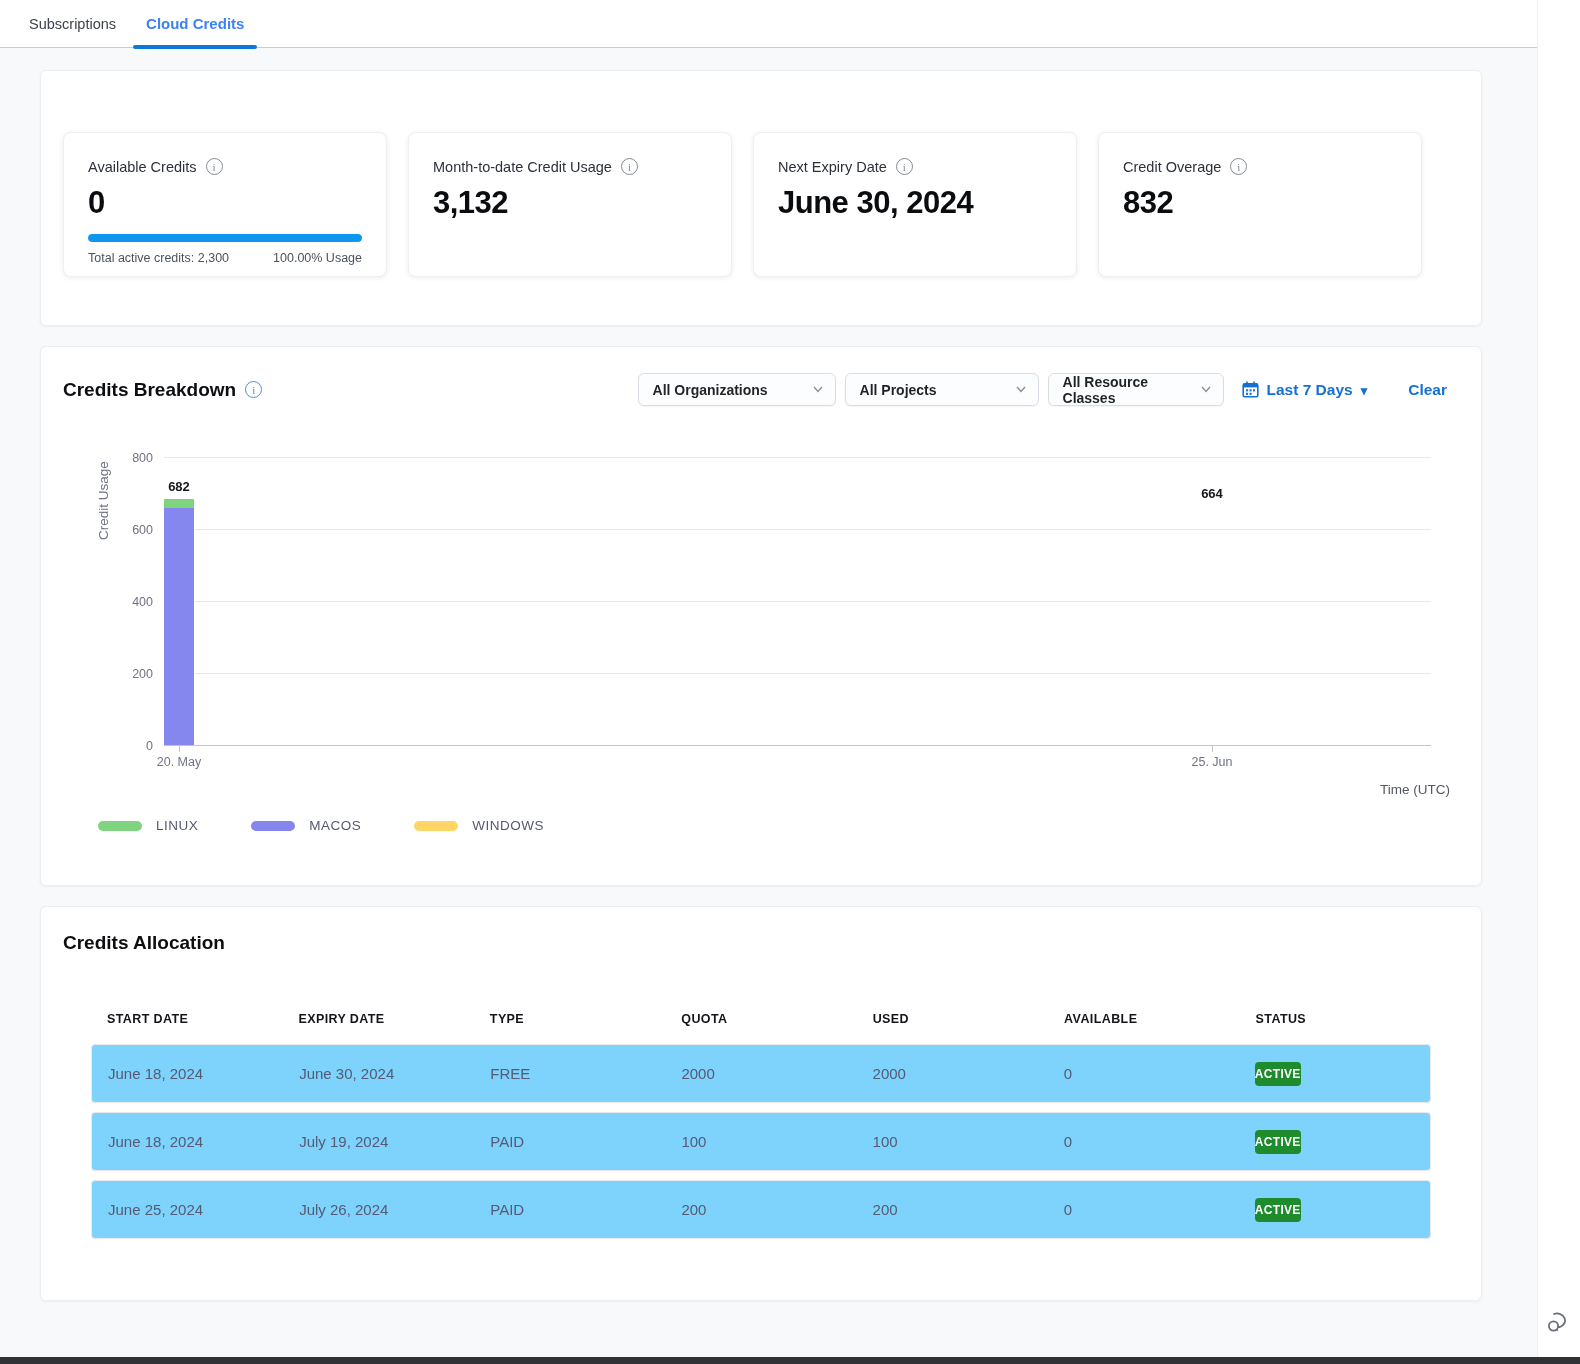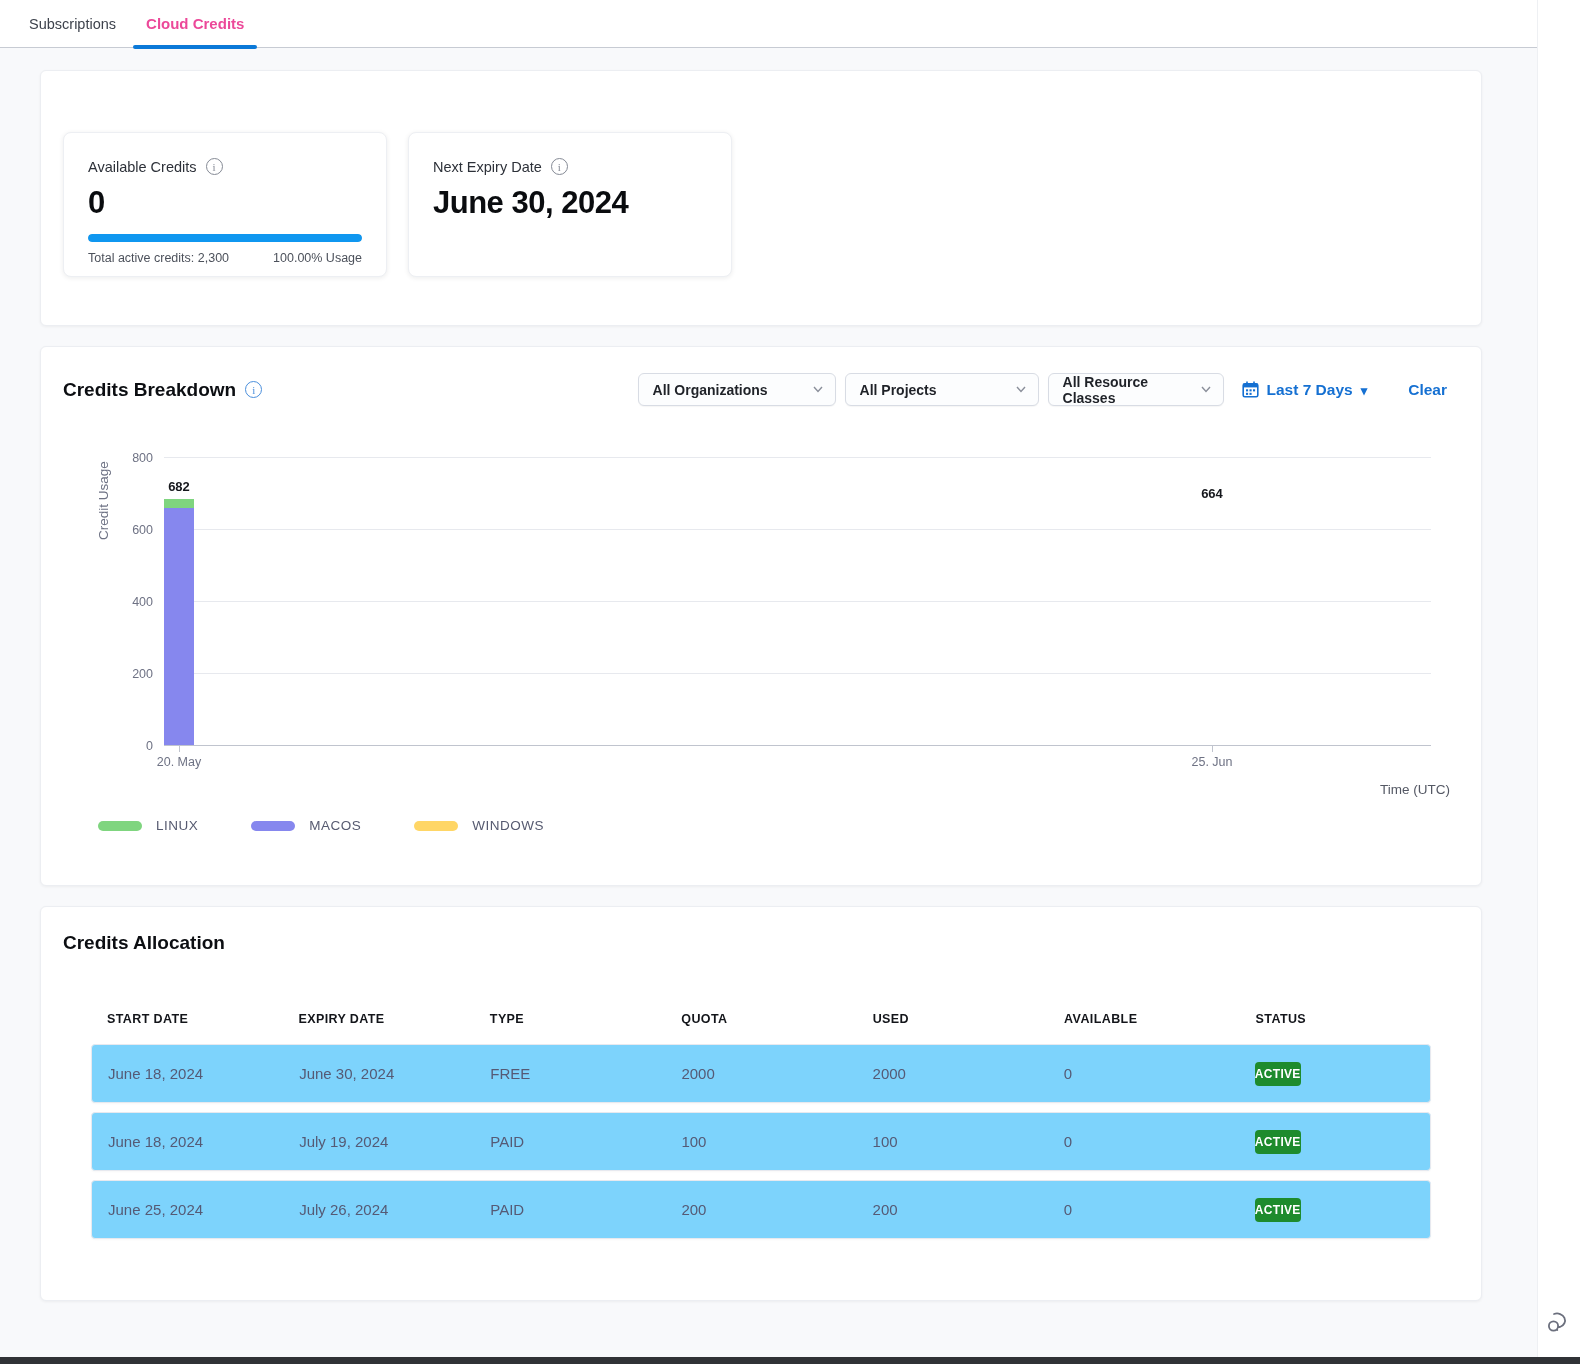--- a/index.html
+++ b/index.html
@@ -5,21 +5,21 @@
   * { box-sizing: border-box; }
   html,body { margin:0; padding:0; }
   body {
     width:1580px; height:1364px; position:relative; overflow:hidden;
     background:#ffffff; font-family:"Liberation Sans", sans-serif; color:#16181d;
   }
   .app { position:absolute; left:0; top:0; width:1537px; height:1357px; background:#f8f9fb; }
   
   .tabbar { height:48px; background:#fff; border-bottom:1px solid #c7cbd3; display:flex; align-items:center; padding-left:14px; }
   .tab { padding:0 15px; height:100%; display:flex; align-items:center; font-size:14.5px; color:#3d424c; position:relative; cursor:pointer; }
-  .tab.active { font-weight:700; font-size:15px; color:#ec4899; }
+  .tab.active { font-weight:700; font-size:15px; color:#3b82f6; }
   .tab.active::after { content:""; position:absolute; left:2px; right:2px; bottom:-2px; height:4px; background:#0b79d8; border-radius:3px; }
   
   .card { background:#fff; border:1px solid #eceef2; border-radius:6px; box-shadow:0 1px 3px rgba(16,22,26,.05);
           margin-left:40px; width:1442px; }
   .card-title { font-size:19px; font-weight:700; color:#0c0e12; }
   
   .usage-card { margin-top:22px; height:256px; padding:28px 22px 0; }
   .stats { display:flex; gap:21px; margin-top:33px; }
   .stat { width:324px; height:145px; background:#fff; border:1px solid #edeff3; border-radius:8px;
           box-shadow:0 1px 5px rgba(16,22,26,.08); padding:25px 24px 0; }
@@ -101,29 +101,43 @@
         <div class="stat-value">0</div>
         <div class="progress-track">
           <div class="progress-fill" style="width:100%"></div>
         </div>
         <div class="stat-foot">
           <span>Total active credits: 2,300</span>
           <span>100.00% Usage</span>
         </div>
       </div>
 
+      <div class="stat">
+        <div class="stat-label-row">
+          <span>Month-to-date Credit Usage</span>
+          <span class="info-icon"></span>
+        </div>
+        <div class="stat-value">3,132</div>
+      </div>
 
       <div class="stat">
         <div class="stat-label-row">
           <span>Next Expiry Date</span>
           <span class="info-icon"></span>
         </div>
         <div class="stat-value">June 30, 2024</div>
       </div>
 
+      <div class="stat">
+        <div class="stat-label-row">
+          <span>Credit Overage</span>
+          <span class="info-icon"></span>
+        </div>
+        <div class="stat-value">832</div>
+      </div>
 
     </div>
   </div>
 
   <div class="card breakdown-card">
     <div class="bd-header">
       <div class="bd-title-wrap">
         <span class="card-title">Credits Breakdown</span>
         <span class="info-icon blue"></span>
       </div>

